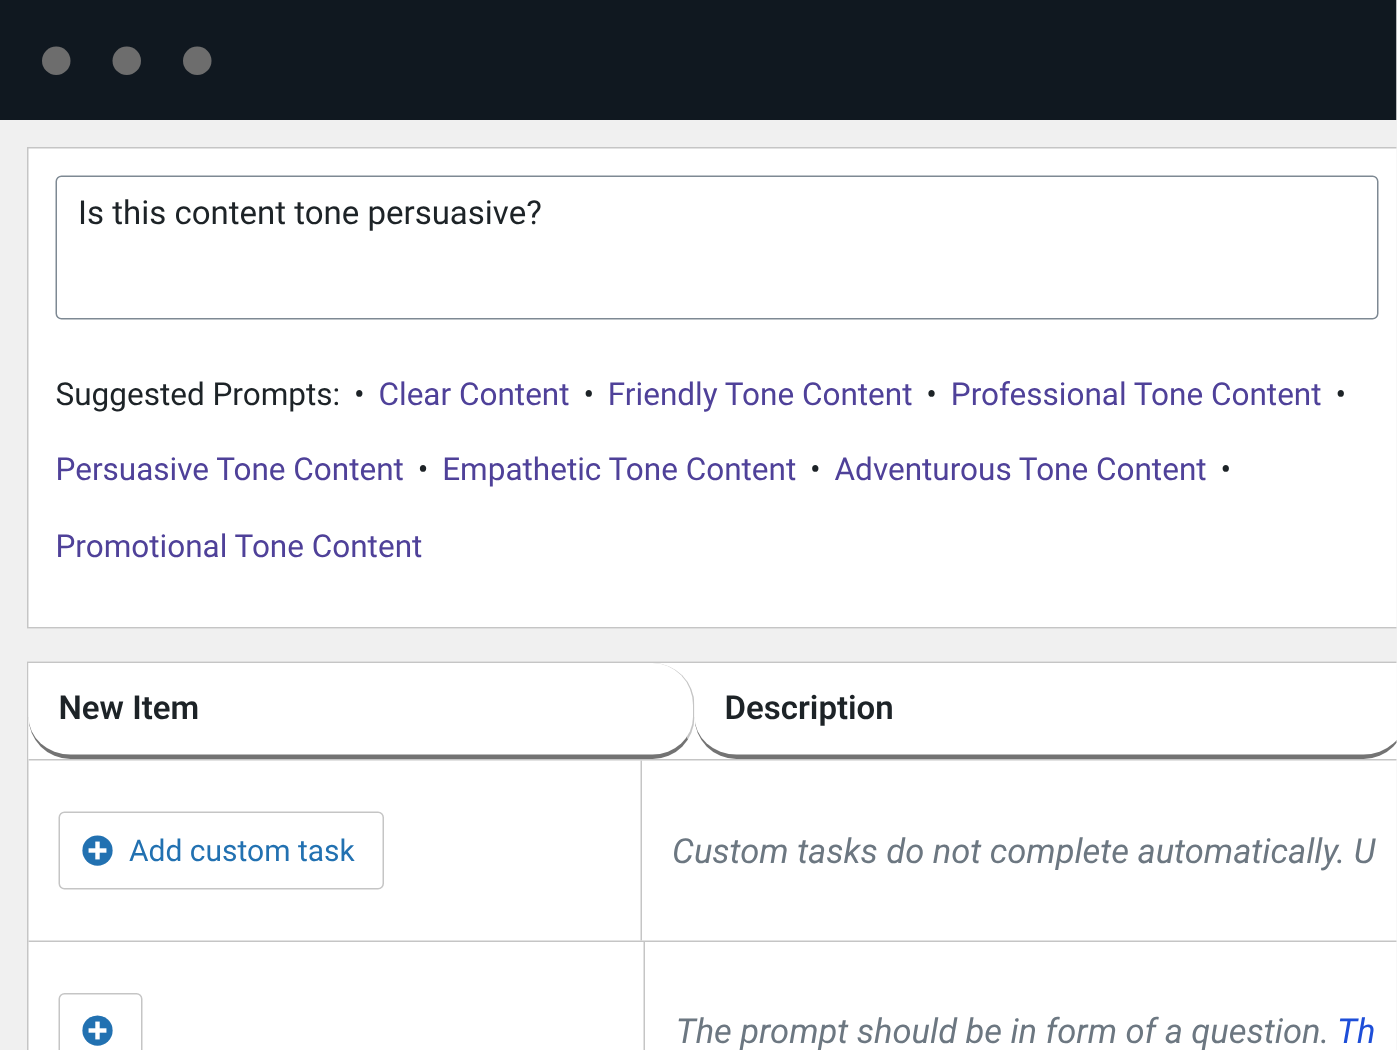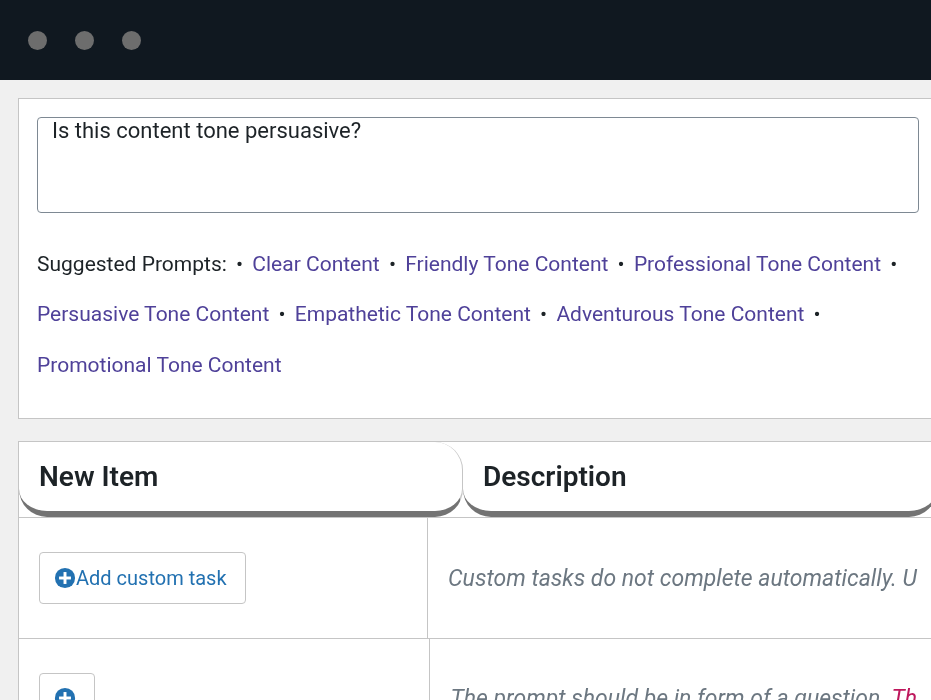--- a/index.html
+++ b/index.html
@@ -33,21 +33,21 @@
     border: 1px solid #c5c5c5;
     padding: 18px 18px 28px 18px;
     margin-bottom: 22px;
     width: 920px;
   }
   .textarea {
     width: 100%;
     min-height: 96px;
     border: 1px solid #7e8993;
     border-radius: 4px;
-    padding: 0 14px;
+    padding: 12px 14px;
     font-size: 22px;
     color: #1d2327;
     resize: none;
     outline: none;
     font-family: inherit;
   }
   .suggested-row {
     margin-top: 22px;
     font-size: 21px;
     line-height: 2.4;
@@ -70,24 +70,24 @@
     background: #fff;
     width: 920px;
   }
   .thead {
     display: flex;
     border-bottom: 1px solid #c5c5c5;
     background: #fff;
   }
   .th {
     padding: 18px 20px;
-    font-size: 28px;
+    font-size: 22px;
     font-weight: 600;
     color: #1d2327;
-    border-bottom: 6px solid #737373;
+    border-bottom: 3px solid #737373;
     border-radius: 28px;
   }
   .col1 { width: 444px; border-right: 1px solid #c5c5c5; }
   .col2 { flex: 1; }
   .tbody-row {
     display: flex;
     border-bottom: 1px solid #c5c5c5;
   }
   .td {
     padding: 34px 20px;
@@ -96,38 +96,39 @@
   }
   .td.col1 { width: 444px; border-right: 1px solid #c5c5c5; }
   .td.col2 { flex: 1; }
   .add-btn {
     border: 1px solid #c5c5c5;
     border-radius: 4px;
     background: #fff;
     padding: 13px 18px 13px 14px;
     display: inline-flex;
     align-items: center;
+    gap: 10px;
     font-size: 20px;
     color: #2271b1;
     cursor: pointer;
     font-family: inherit;
   }
   .plus-icon {
     width: 22px;
     height: 22px;
     flex-shrink: 0;
   }
   .desc-text {
     font-size: 23px;
     font-style: italic;
     color: #6c7781;
     white-space: nowrap;
   }
   .desc-highlight {
-    color: #be185d;
+    color: #1d4ed8;
   }
 </style>
 </head>
 <body>
 
 <div class="titlebar">
   <div class="dot"></div>
   <div class="dot"></div>
   <div class="dot"></div>
 </div>

